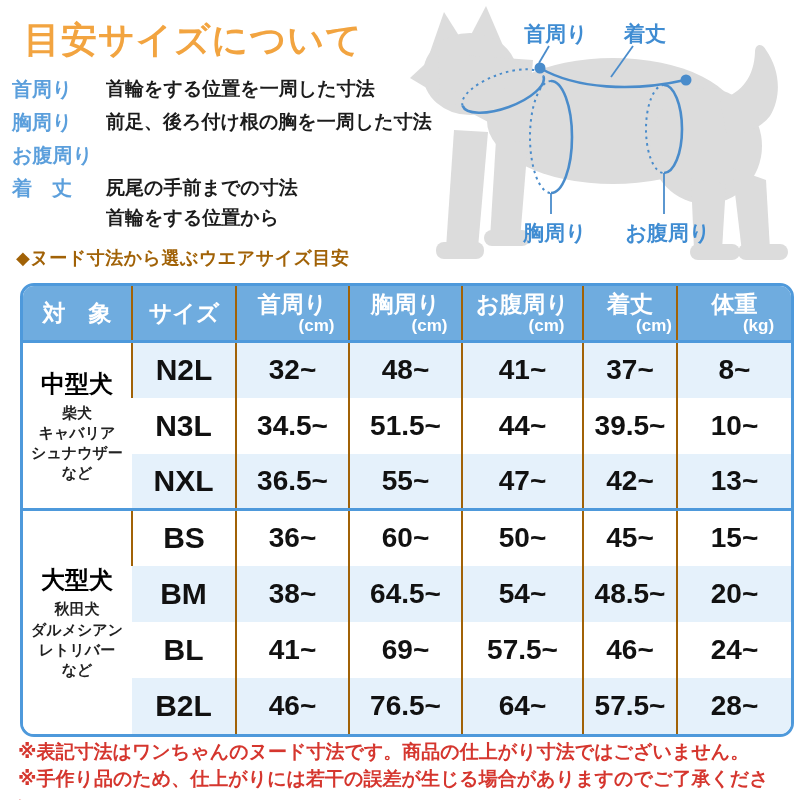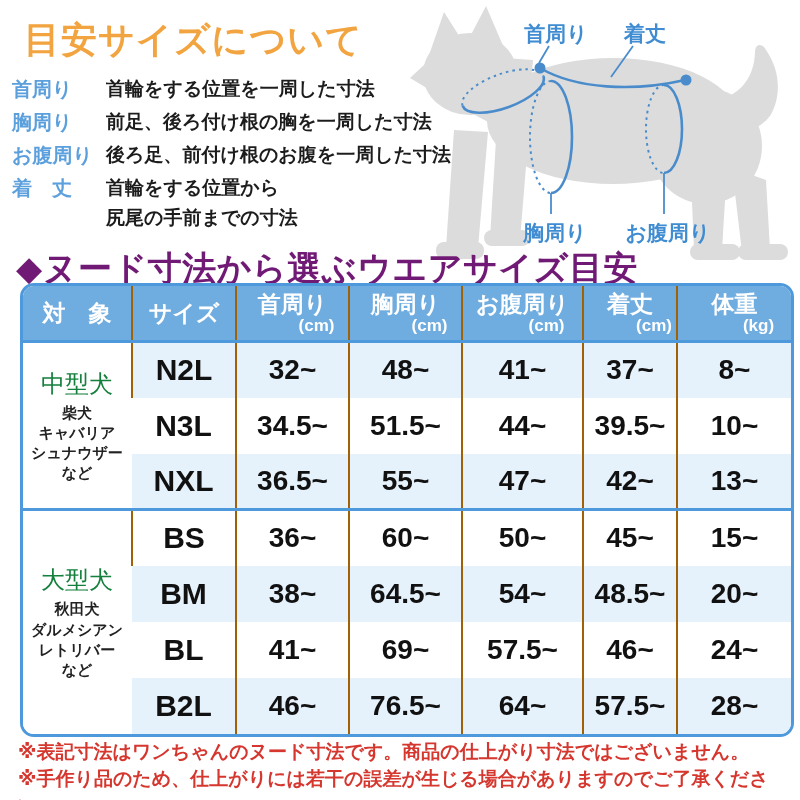--- a/index.html
+++ b/index.html
@@ -22,21 +22,21 @@
   .def-desc{color:#1c1c1c;font-weight:bold;font-size:19px;line-height:30px;}
   
   .diagram{position:absolute;left:408px;top:0;width:392px;height:286px;}
   .dia-label{font-size:21px;font-weight:bold;fill:#3F8CD2;}
   .meas{stroke:#4A8CCB;stroke-width:2.6;fill:none;}
   .meas-dot{stroke:#4A8CCB;stroke-width:2;fill:none;stroke-dasharray:2.5 4;}
   .leader{stroke:#4A8CCB;stroke-width:1.8;fill:none;}
   
   .section-title{
     position:absolute;left:16px;top:246px;
-    font-size:34px;font-weight:bold;color:#701a75;letter-spacing:.5px;
+    font-size:18px;font-weight:bold;color:#a16207;letter-spacing:.5px;
   }
   
   .table-wrap{
     position:absolute;left:20px;top:283px;width:768px;
     border:3px solid #4E99DB;border-radius:14px;overflow:hidden;background:#fff;
   }
   table{border-collapse:collapse;width:100%;table-layout:fixed;}
   th,td{padding:0;text-align:center;vertical-align:middle;border-left:2px solid #a16207;}
   th:first-child,td:first-child{border-left:none;}
   thead th{
@@ -44,21 +44,21 @@
     height:54px;border-bottom:3px solid #4E99DB;line-height:1.05;
   }
   .h-unit{font-size:17px;font-weight:bold;margin-top:1px;margin-left:48px;}
   tbody tr{height:56px;}
   tbody td{font-size:28px;font-weight:bold;color:#111;}
   td.size-cell{font-size:30px;}
   tr.r-light td{background:#E5F1FB;}
   tr.r-white td{background:#ffffff;}
   tr.group-start td{border-top:3px solid #4E99DB;}
   td.group-cell{background:#ffffff !important;vertical-align:middle;}
-  .g-name{color:#15803d;font-size:24px;font-weight:normal;margin-bottom:3px;}
+  .g-name{color:#000000;font-size:24px;font-weight:bold;margin-bottom:3px;}
   .g-breed{color:#222;font-size:15px;font-weight:bold;line-height:1.35;}
   
   .notes{position:absolute;left:18px;top:738px;width:775px;}
   .note-line{color:#D5362E;font-size:19px;font-weight:bold;line-height:27px;}
 </style>
 </head>
 <body>
 
 <div class="page-title">目安サイズについて</div>
 
@@ -66,27 +66,26 @@
   <div class="def-row">
     <div class="def-term">首周り</div>
     <div class="def-desc">首輪をする位置を一周した寸法</div>
   </div>
   <div class="def-row">
     <div class="def-term">胸周り</div>
     <div class="def-desc">前足、後ろ付け根の胸を一周した寸法</div>
   </div>
   <div class="def-row">
     <div class="def-term">お腹周り</div>
-    <div class="def-desc">後ろ足、前付け根のお腹を一周した寸法</div>
   </div>
   <div class="def-row">
     <div class="def-term">着　丈</div>
     <div class="def-desc">
+      <div>尻尾の手前までの寸法</div>
       <div>首輪をする位置から</div>
-      <div>尻尾の手前までの寸法</div>
     </div>
   </div>
 </div>
 
 <div class="diagram">
   <svg width="392" height="286" viewBox="0 0 392 286">
 
     <g fill="#DCDCDC">
       <polygon points="36,12 60,50 20,58"></polygon>
       <polygon points="78,6 96,48 54,52"></polygon>

